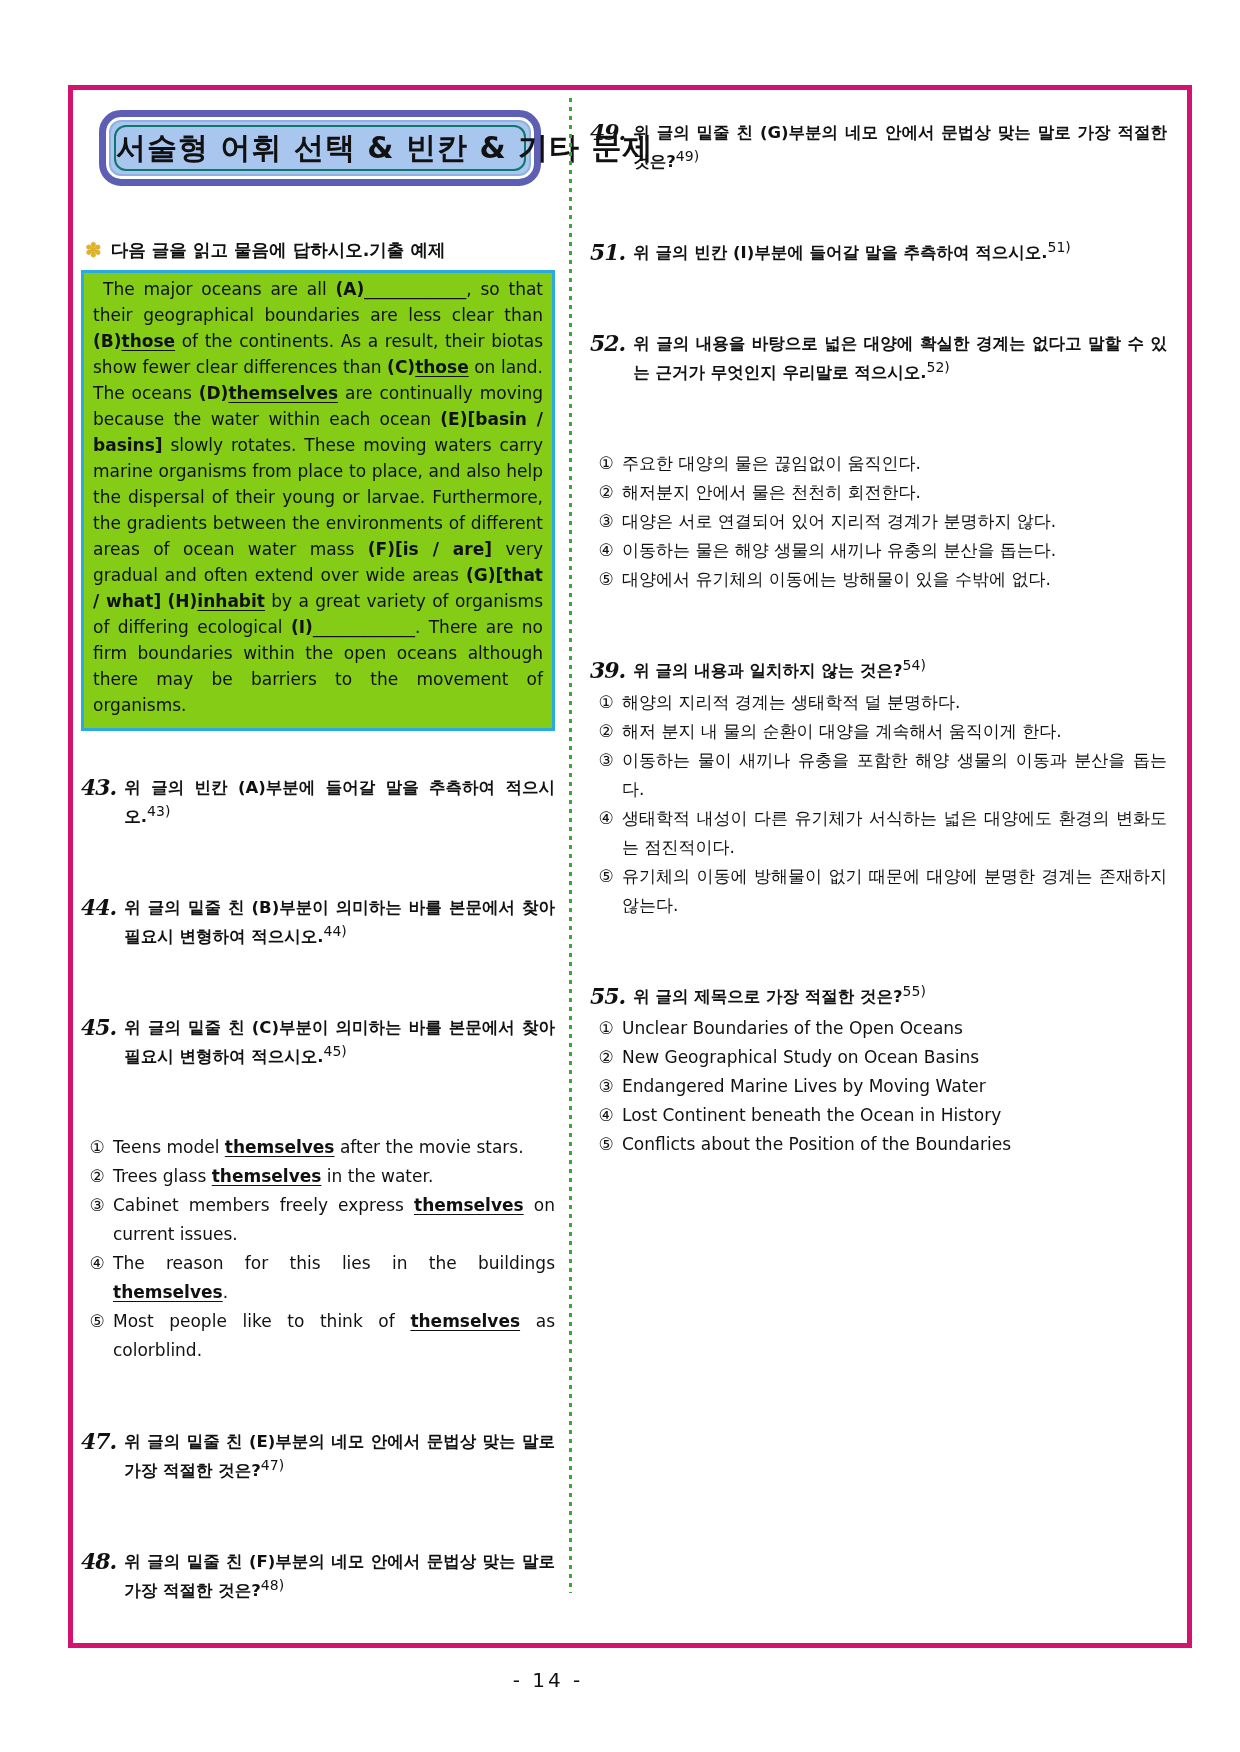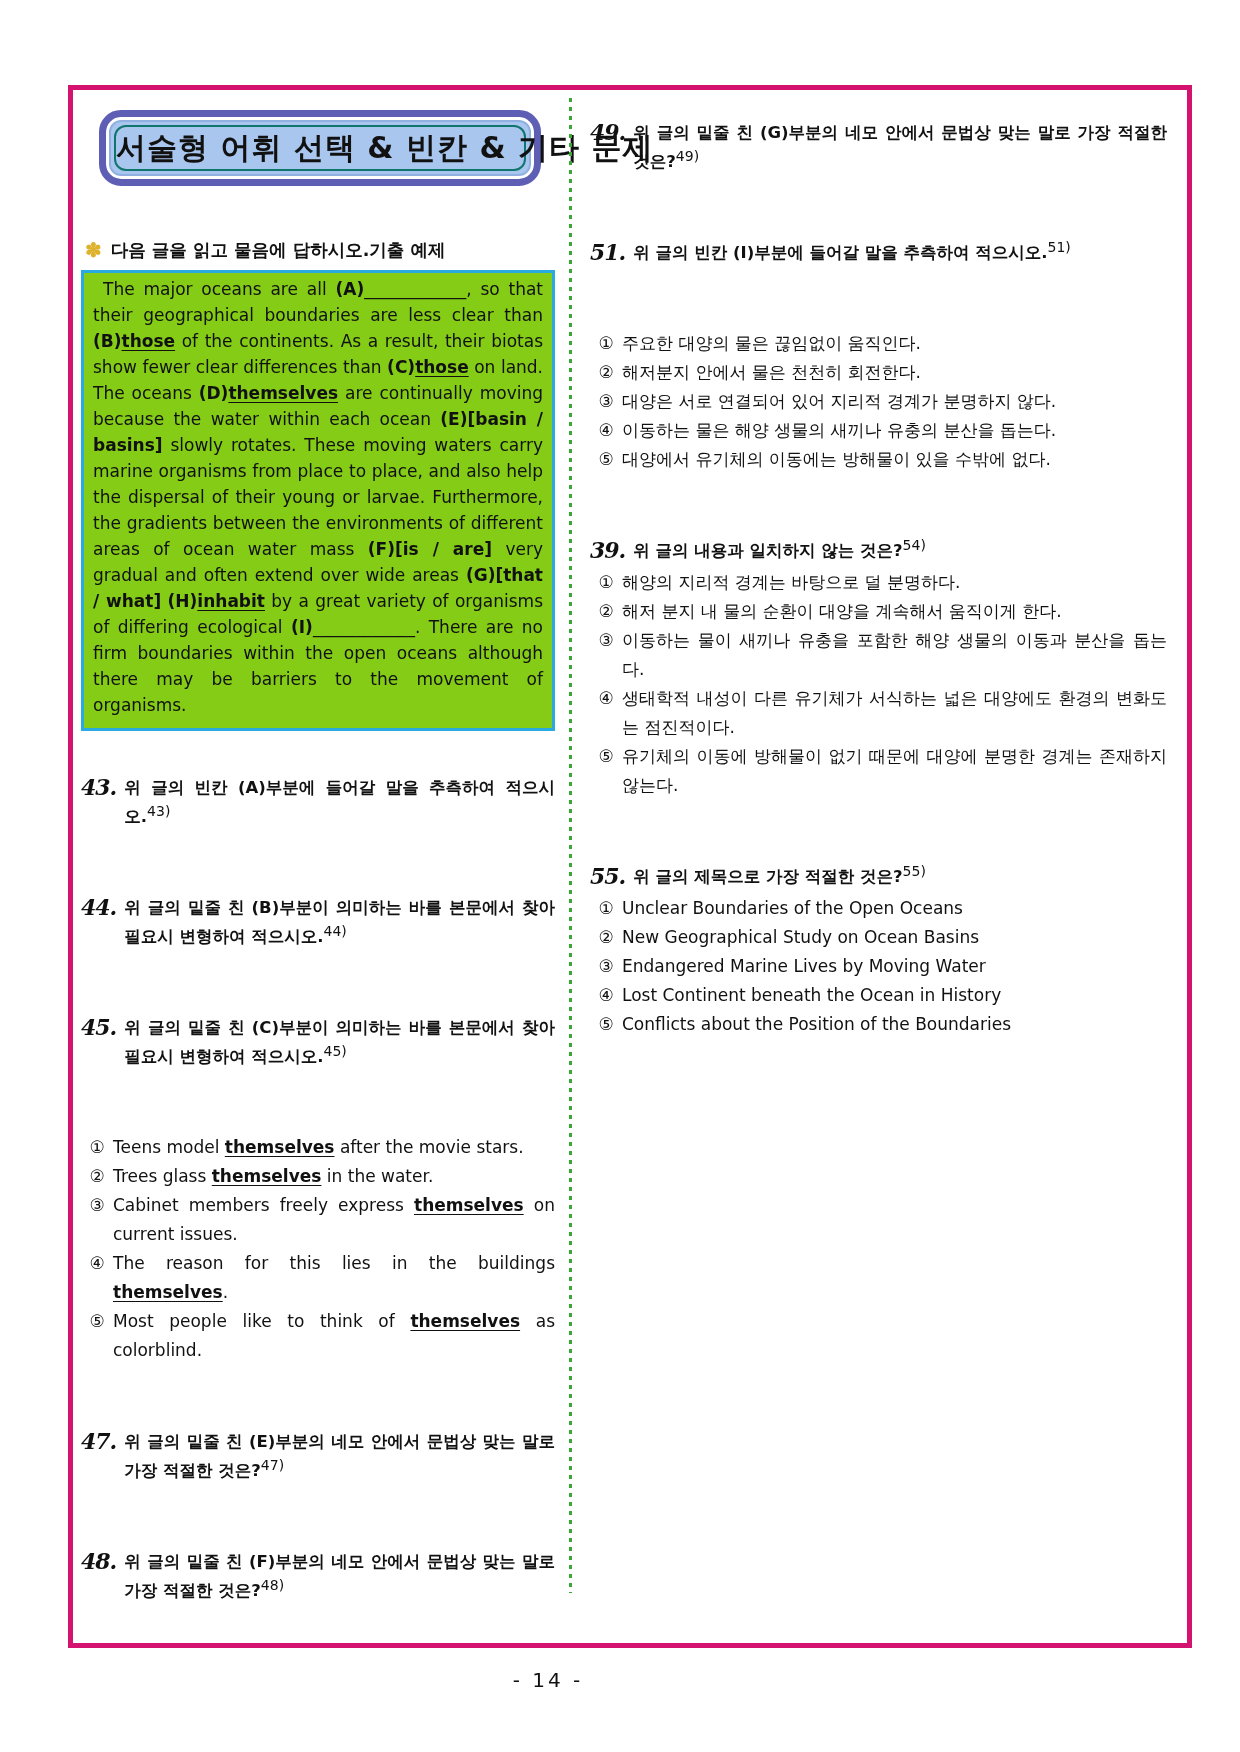--- a/index.html
+++ b/index.html
@@ -168,20 +168,27 @@
     <div class="q-options"></div>
   </div>
         <div class="q">
     <div class="q-head">
       <span class="q-num">51.</span>
       <span class="q-text"><span>위 글의 빈칸 (I)부분에 들어갈 말을 추측하여 적으시오.</span><sup class="q-fn">51)</sup></span>
     </div>
     <div class="q-options"></div>
   </div>
         <div class="q">
+    <div class="q-head">
+      <span class="q-num">52.</span>
+      <span class="q-text"><span>위 글의 내용을 바탕으로 넓은 대양에 확실한 경계는 없다고 말할 수 있는 근거가 무엇인지 우리말로 적으시오.</span><sup class="q-fn">52)</sup></span>
+    </div>
+    <div class="q-options"></div>
+  </div>
+        <div class="q">
     <div class="q-options">
             <div class="opt">
     <span class="opt-marker">①</span>
     <span class="opt-text"><span class="seg-n">주요한 대양의 물은 끊임없이 움직인다.</span></span>
   </div>
             <div class="opt">
     <span class="opt-marker">②</span>
     <span class="opt-text"><span class="seg-n">해저분지 안에서 물은 천천히 회전한다.</span></span>
   </div>
             <div class="opt">
@@ -199,21 +206,21 @@
           </div>
   </div>
         <div class="q">
     <div class="q-head">
       <span class="q-num">39.</span>
       <span class="q-text"><span>위 글의 내용과 일치하지 않는 것은?</span><sup class="q-fn">54)</sup></span>
     </div>
     <div class="q-options">
             <div class="opt">
     <span class="opt-marker">①</span>
-    <span class="opt-text"><span class="seg-n">해양의 지리적 경계는 바탕으로 덜 분명하다.</span></span>
+    <span class="opt-text"><span class="seg-n">해양의 지리적 경계는 생태학적 덜 분명하다.</span></span>
   </div>
             <div class="opt">
     <span class="opt-marker">②</span>
     <span class="opt-text"><span class="seg-n">해저 분지 내 물의 순환이 대양을 계속해서 움직이게 한다.</span></span>
   </div>
             <div class="opt">
     <span class="opt-marker">③</span>
     <span class="opt-text"><span class="seg-n">이동하는 물이 새끼나 유충을 포함한 해양 생물의 이동과 분산을 돕는다.</span></span>
   </div>
             <div class="opt">

